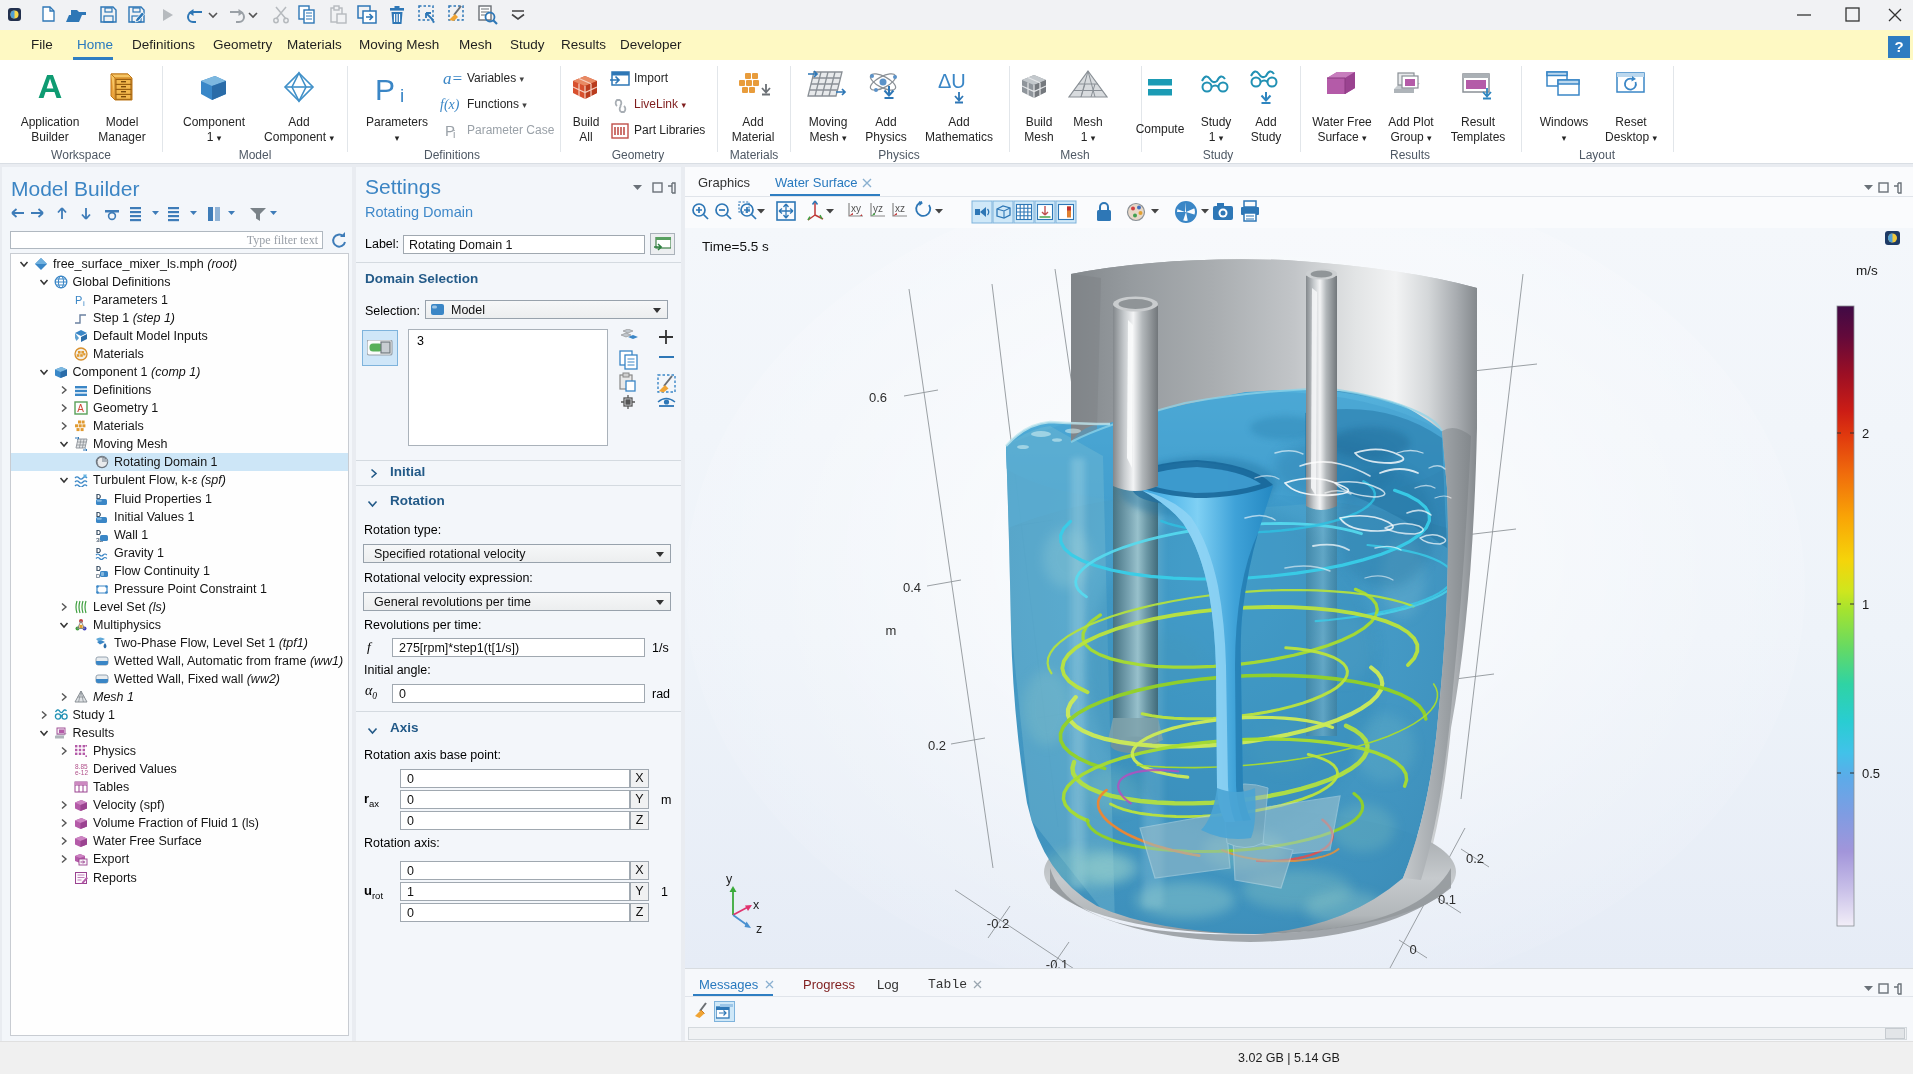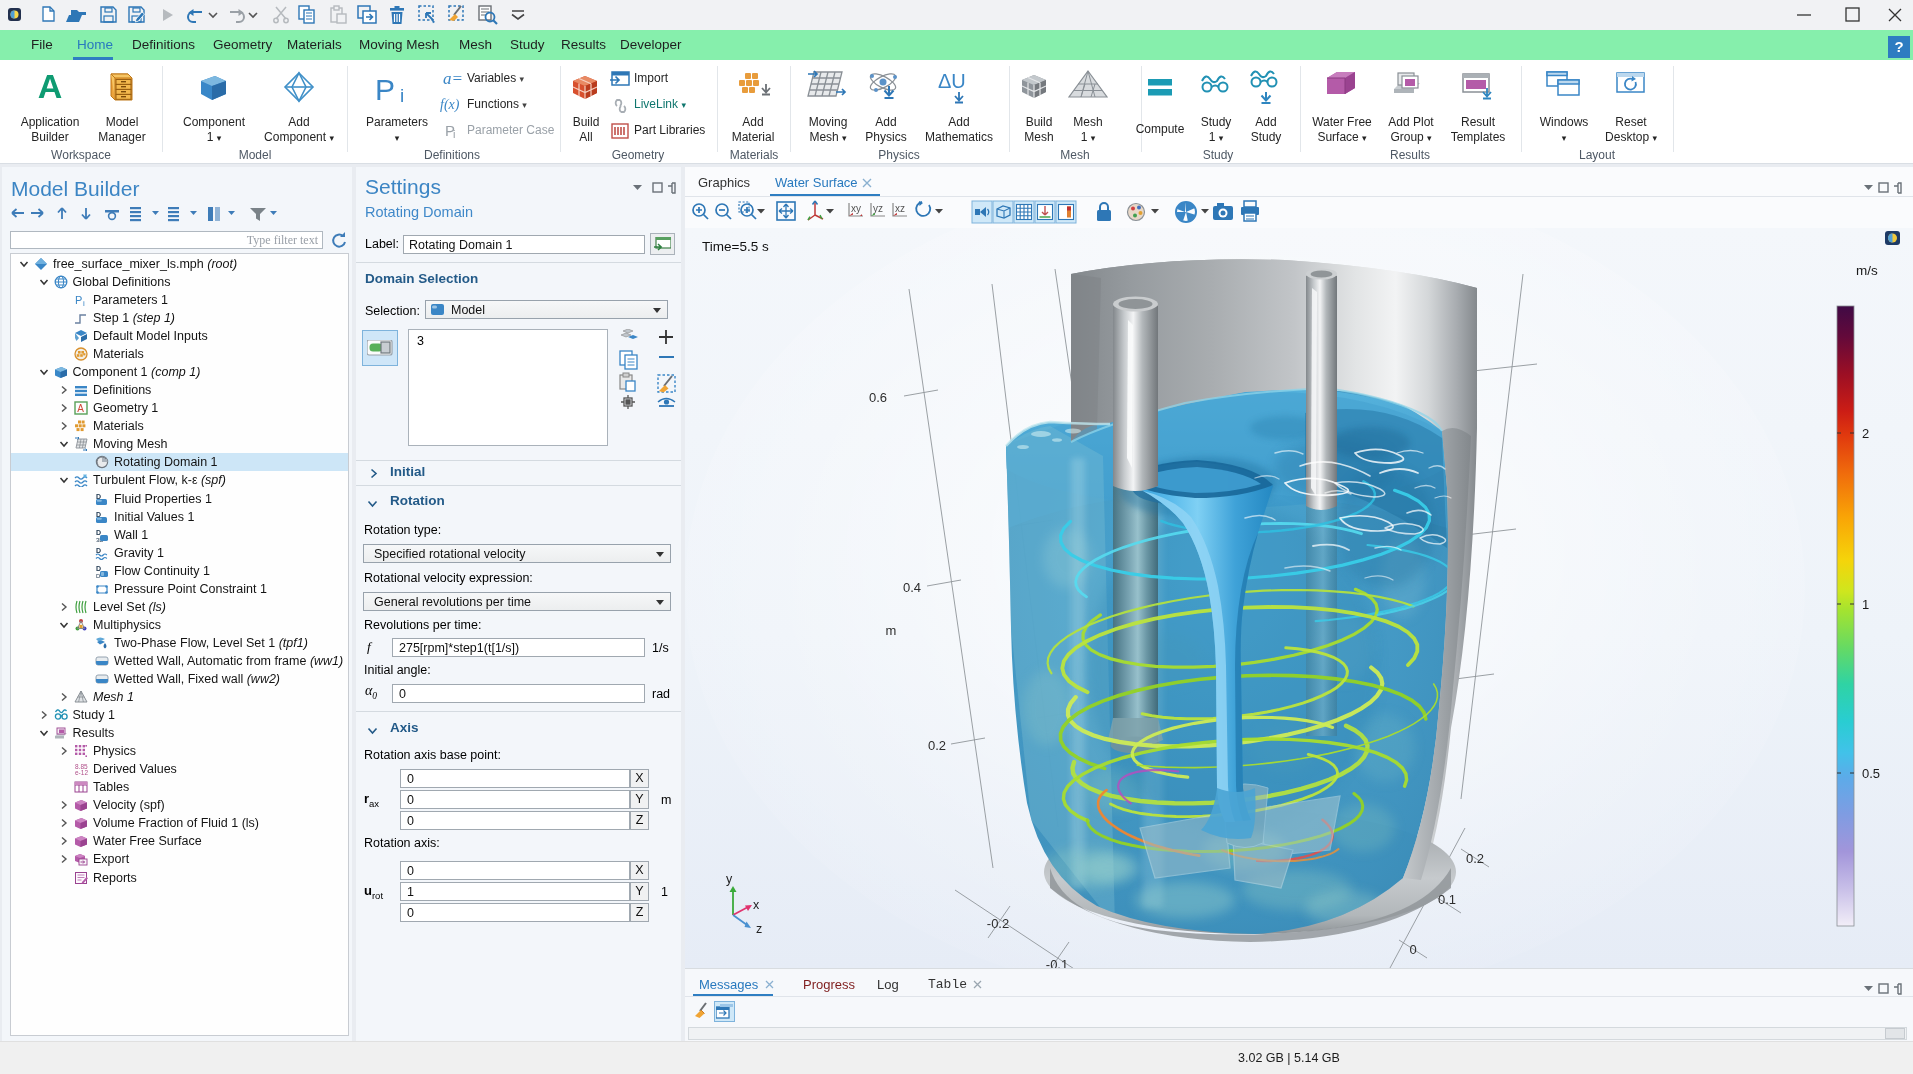--- a/index.html
+++ b/index.html
@@ -1,18 +1,18 @@
 <!DOCTYPE html>
 <html><head>
 <meta charset="utf-8">
 <style>
 * { margin:0; padding:0; box-sizing:border-box; }
 html,body { width:1913px; height:1074px; overflow:hidden; font-family:"Liberation Sans", sans-serif; background:#e9ecf1; }
 #titlebar { position:absolute; left:0; top:0; width:1913px; height:30px; background:#f1f2f4; }
-#menubar { position:absolute; left:0; top:30px; width:1913px; height:30px; background:#86efac; }
+#menubar { position:absolute; left:0; top:30px; width:1913px; height:30px; background:#fef9c3; }
 #ribbon { position:absolute; left:0; top:60px; width:1913px; height:104px; background:#ffffff; border-bottom:1px solid #d9dee4; }
 .menuitem { position:absolute; top:0; height:30px; line-height:30px; font-size:13.5px; color:#1f1f1f; }
 .gcap { position:absolute; top:88px; font-size:12px; color:#4e5864; width:120px; text-align:center; }
 .rsep { position:absolute; top:6px; height:86px; width:1px; background:#e2e6ea; }
 .rlabel { position:absolute; font-size:12px; color:#252525; text-align:center; line-height:14.5px; top:55px; width:110px; }
 #leftpanel { position:absolute; left:2px; top:167px; width:350px; height:874px; background:#f3f6fa; }
 #settingspanel { position:absolute; left:356px; top:167px; width:325px; height:874px; background:#f3f6fa; }
 #graphicspanel { position:absolute; left:685px; top:167px; width:1228px; height:801px; background:#fafbfd; }
 #messagespanel { position:absolute; left:685px; top:968px; width:1228px; height:73px; background:#f6f8fb; border-top:1px solid #d8dce0; }
 #statusbar { position:absolute; left:0; top:1041px; width:1913px; height:33px; background:#f0f0f0; border-top:1px solid #e0e0e0; font-size:12.5px; color:#1c1c1c; }
@@ -341,21 +341,21 @@
 <div class="rlabel" style="left:1211px">Add<br>Study</div>
 <div class="rlabel" style="left:1287px">Water Free<br>Surface <span style="font-size:9px">▾</span></div>
 <div class="rlabel" style="left:1356px">Add Plot<br>Group <span style="font-size:9px">▾</span></div>
 <div class="rlabel" style="left:1423px">Result<br>Templates</div>
 <div class="rlabel" style="left:1509px">Windows<br><span style="font-size:9px">▾</span></div>
 <div class="rlabel" style="left:1576px">Reset<br>Desktop <span style="font-size:9px">▾</span></div>
 <div class="row" style="left:467px;top:11px;font-size:12px;color:#252525">Variables <span style="font-size:9px;color:#444">▾</span></div>
 <div class="row" style="left:467px;top:37px;font-size:12px;color:#252525">Functions <span style="font-size:9px;color:#444">▾</span></div>
 <div class="row" style="left:467px;top:63px;font-size:12px;color:#9aa1a8">Parameter Case</div>
 <div class="row" style="left:634px;top:11px;font-size:12px;color:#252525">Import</div>
-<div class="row" style="left:634px;top:37px;font-size:12px;color:#0f766e">LiveLink <span style="font-size:9px">▾</span></div>
+<div class="row" style="left:634px;top:37px;font-size:12px;color:#7f1d1d">LiveLink <span style="font-size:9px">▾</span></div>
 <div class="row" style="left:634px;top:63px;font-size:12px;color:#252525">Part Libraries</div>
 </div>
 <div id="leftpanel">
 <div style="position:absolute;left:9px;top:10px;font-size:21px;color:#3c85c4;">Model Builder</div>
 <svg width="350" height="30" style="position:absolute;left:0;top:38px">
 <g stroke="#3e7cb8" stroke-width="1.8" fill="none">
 <path d="M10 8 h12 m-12 0 l4.5 -4 m-4.5 4 l4.5 4"></path>
 <path d="M29 8 h12 m0 0 l-4.5 -4 m4.5 4 l-4.5 4"></path>
 <path d="M60 14 v-11 m0 0 l-4 4.5 m4 -4.5 l4 4.5"></path>
 <path d="M84 3 v11 m0 0 l-4 -4.5 m4 4.5 l4 -4.5"></path>

